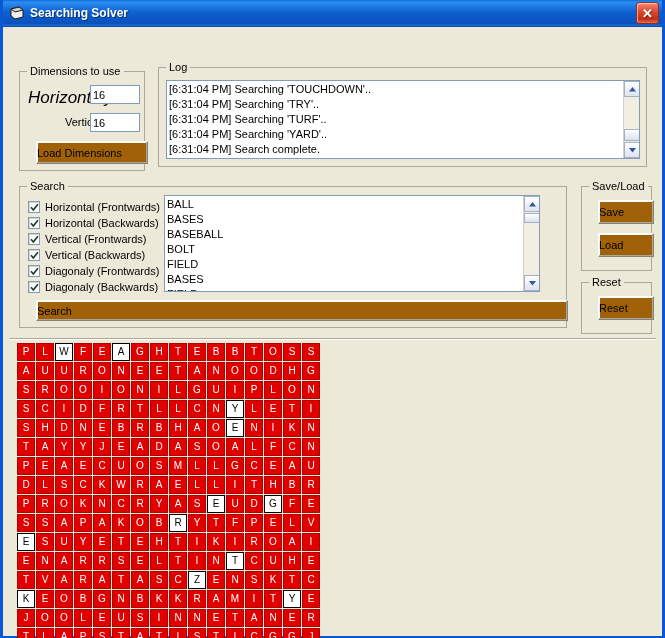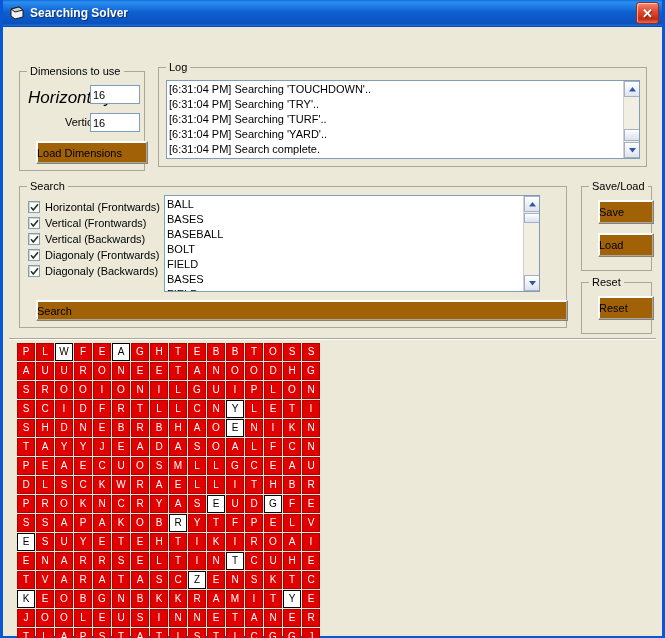--- a/index.html
+++ b/index.html
@@ -275,20 +275,28 @@
               </svg>
             </span>
             <span class="chklabel">Horizontal (Frontwards)</span>
           </div>
           <div class="chkrow">
             <span class="chkbox">
               <svg width="9" height="9" viewBox="0 0 9 9">
                 <path d="M1 4.2 L3.3 7 L8 1.2" stroke="#21371f" stroke-width="1.6" fill="none"></path>
               </svg>
             </span>
+            <span class="chklabel">Horizontal (Backwards)</span>
+          </div>
+          <div class="chkrow">
+            <span class="chkbox">
+              <svg width="9" height="9" viewBox="0 0 9 9">
+                <path d="M1 4.2 L3.3 7 L8 1.2" stroke="#21371f" stroke-width="1.6" fill="none"></path>
+              </svg>
+            </span>
             <span class="chklabel">Vertical (Frontwards)</span>
           </div>
           <div class="chkrow">
             <span class="chkbox">
               <svg width="9" height="9" viewBox="0 0 9 9">
                 <path d="M1 4.2 L3.3 7 L8 1.2" stroke="#21371f" stroke-width="1.6" fill="none"></path>
               </svg>
             </span>
             <span class="chklabel">Vertical (Backwards)</span>
           </div>

